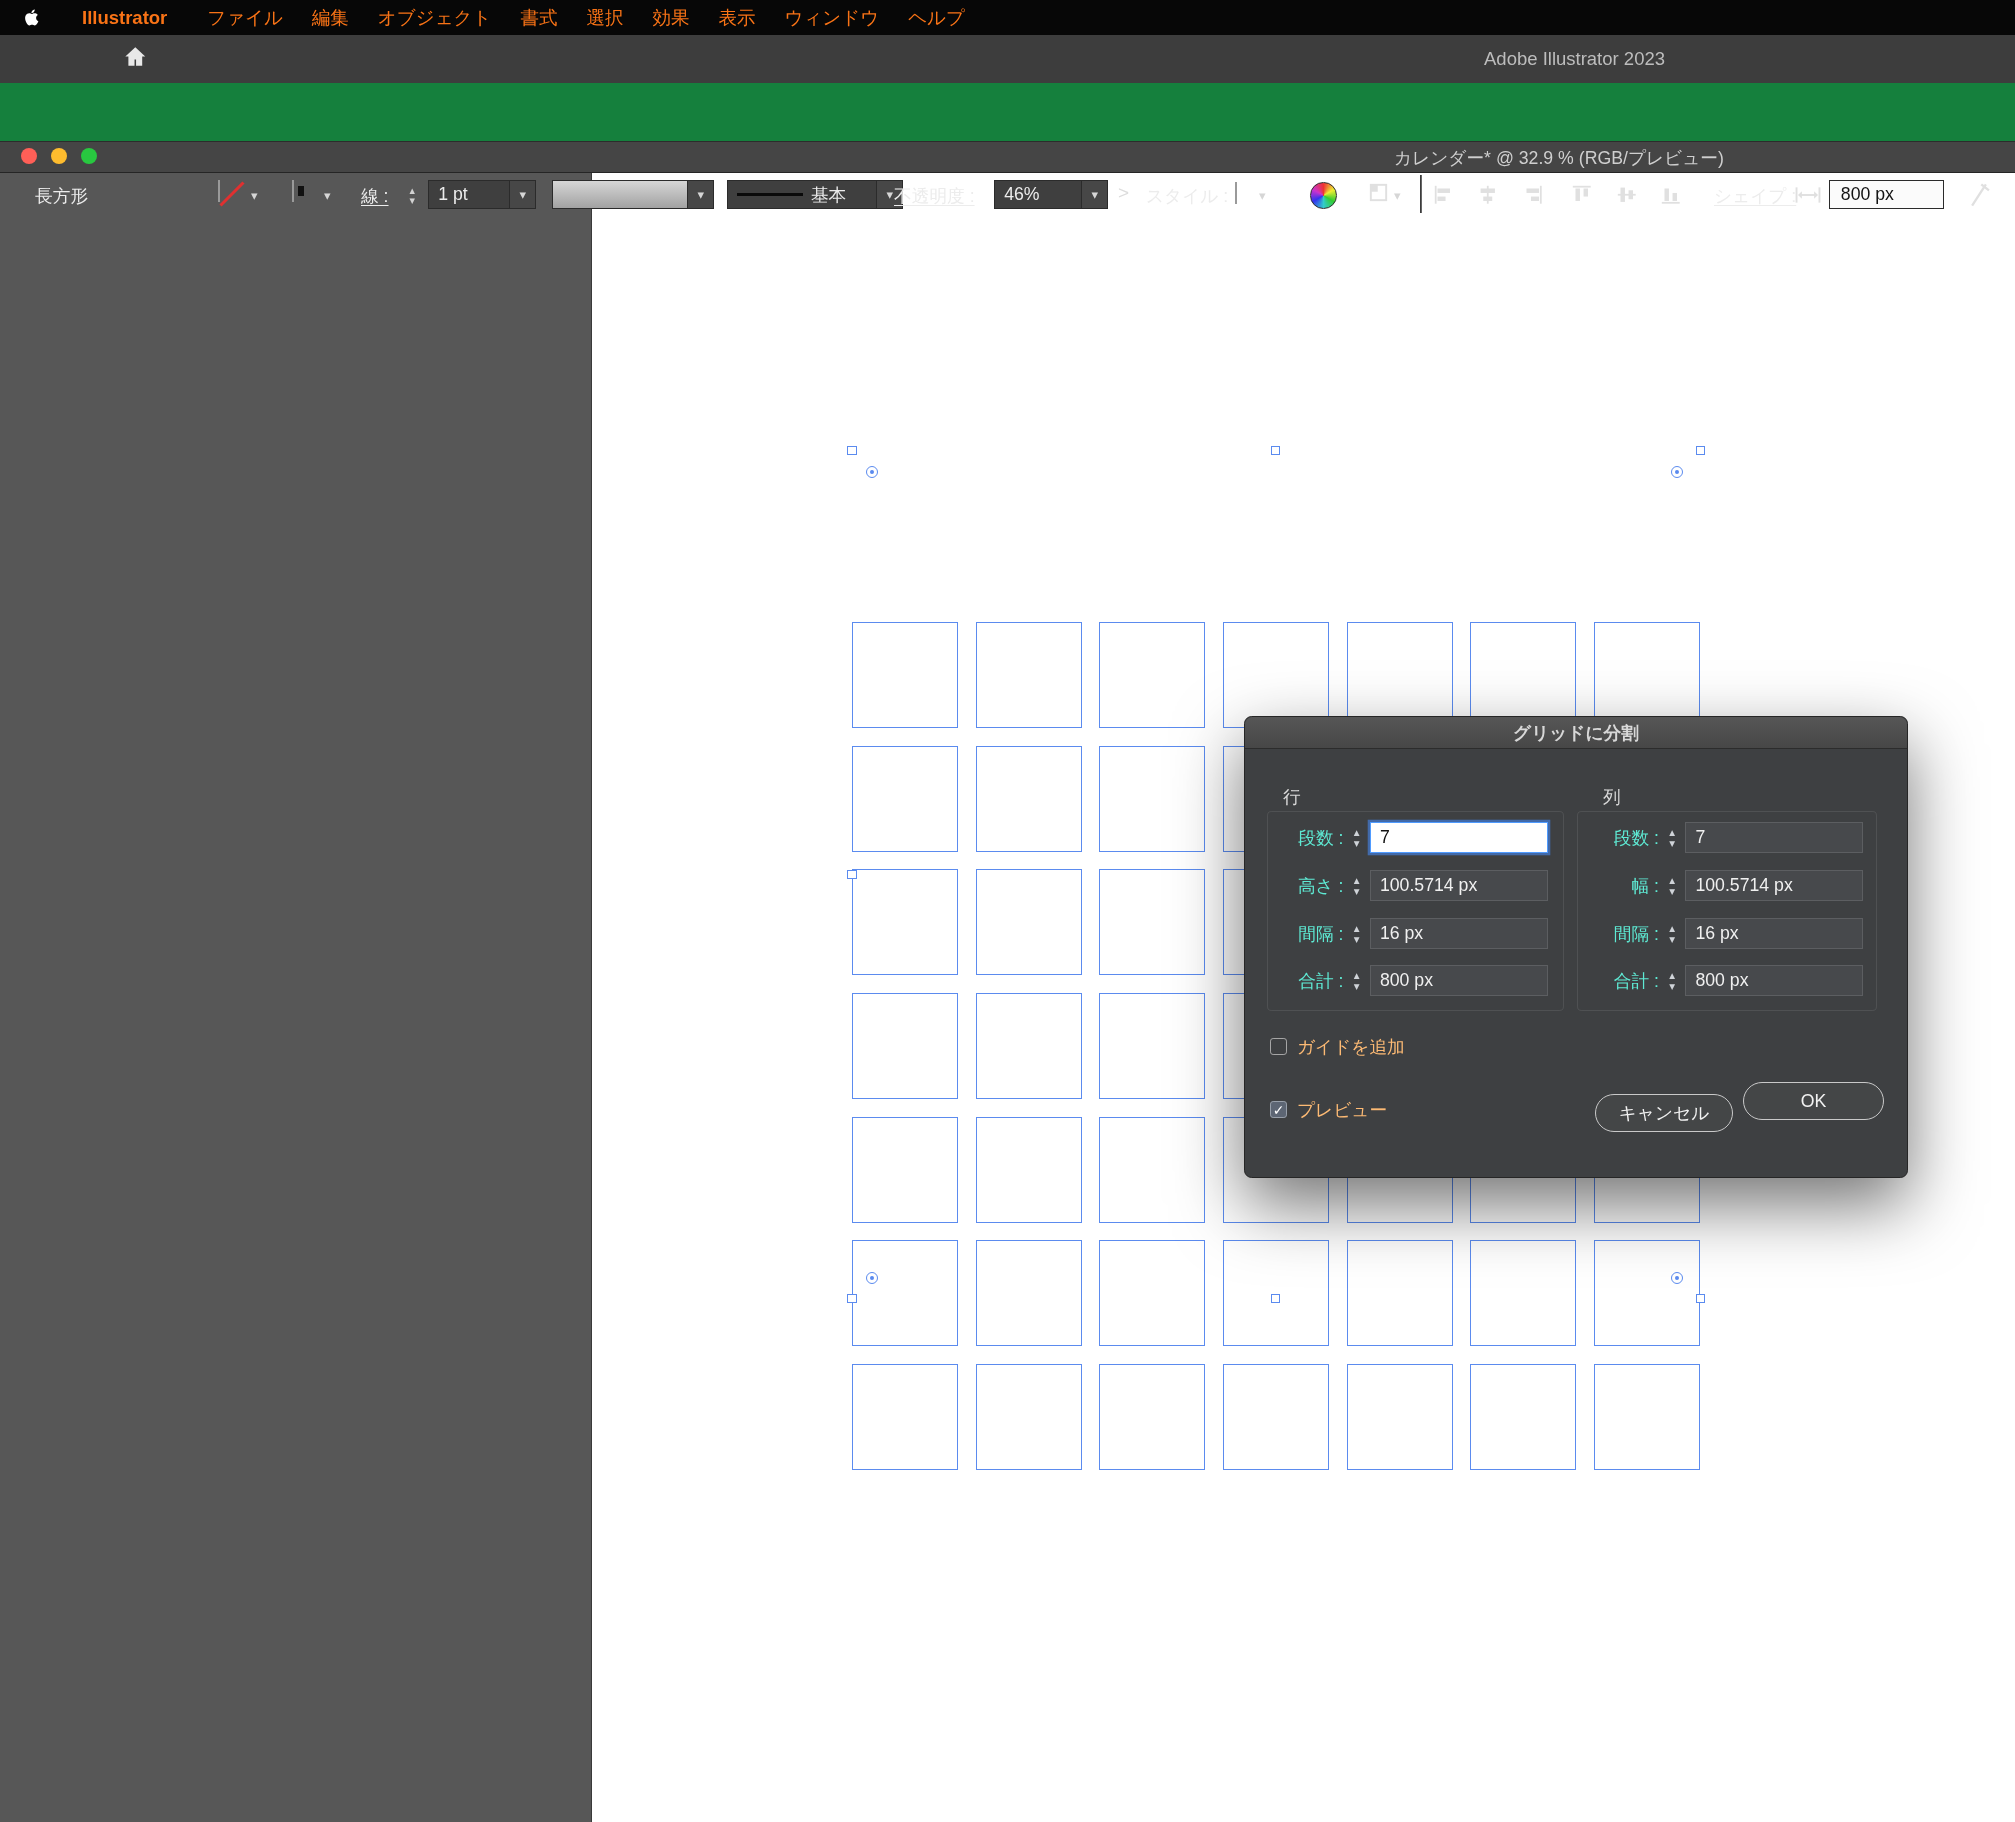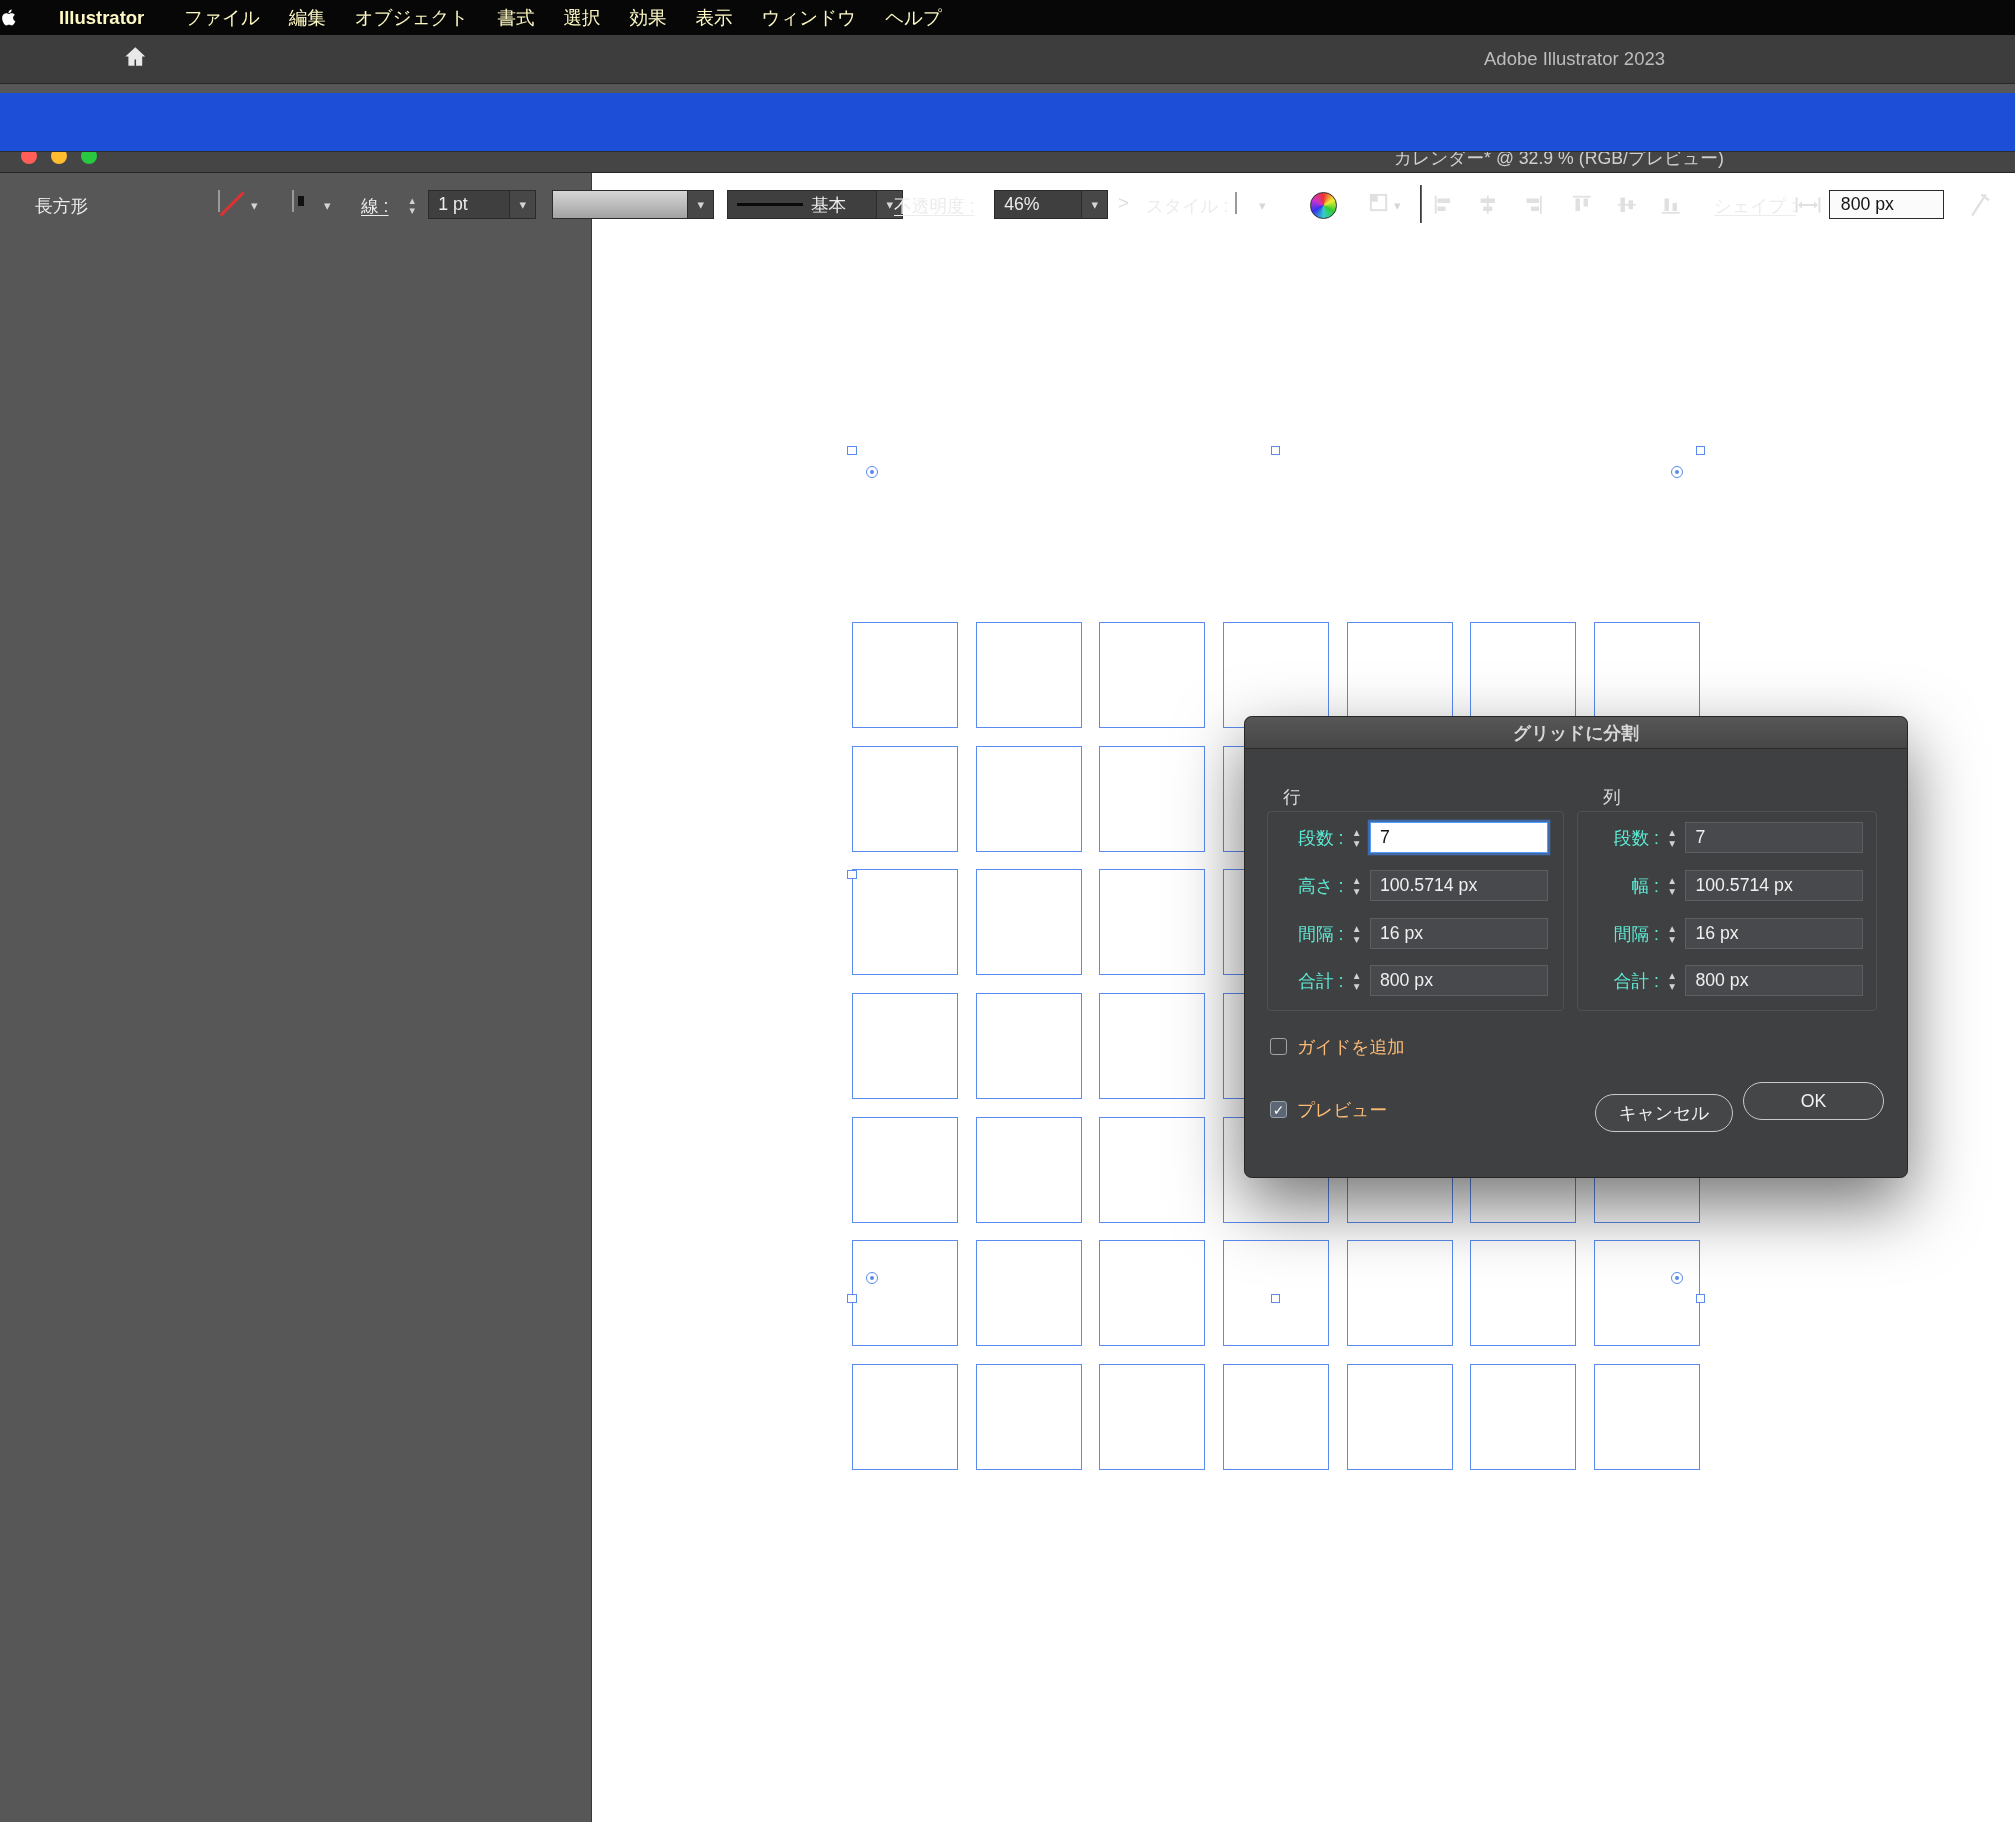--- a/index.html
+++ b/index.html
@@ -1,36 +1,36 @@
 <!DOCTYPE html>
 <html style="font-size:12.3px"><head>
 <meta charset="utf-8">
 <style>
   html,body{margin:0;padding:0;background:#2b2b2b;}
   .screen{position:relative;width:2015px;height:1823px;overflow:hidden;
           font-family:"Liberation Sans","DejaVu Sans",sans-serif;background:#575757;}
 
   
   .menubar{position:absolute;left:0;top:0;width:100%;height:35px;background:#070707;
-           display:flex;align-items:center;gap:29px;box-sizing:border-box;
-           color:#fef9c3;font-size:18.5px;z-index:20;}
+           display:flex;align-items:center;gap:29px;padding-left:23px;box-sizing:border-box;
+           color:#f97316;font-size:18.5px;z-index:20;}
   .menubar .apple{margin-right:14px;display:flex;align-items:center;}
   .menubar .appname{font-weight:bold;margin-right:10.8px;}
 
   
   .app-titlebar{position:absolute;left:0;top:35px;width:100%;height:48px;background:#3d3d3d;
                 border-bottom:0.8px solid #272727;z-index:19;}
   .tl{position:absolute;border-radius:50%;width:16px;height:16px;}
   .tl.grey{background:#6d6d6d;}
   .app-title{position:absolute;left:1484px;top:48px;font-size:18.5px;color:#bdbdbd;z-index:21;}
   .home-ic{position:absolute;left:123px;top:45px;z-index:21;}
 
   
-  .control-bar{position:absolute;left:0;top:83px;width:100%;height:58px;background:#1d4ed8;
-               border-bottom:0.8px solid #2c2c2c;z-index:19;color:#ececec;font-size:17.7px;margin-top:10px;}
+  .control-bar{position:absolute;left:0;top:83px;width:100%;height:58px;background:#15803d;
+               border-bottom:0.8px solid #2c2c2c;z-index:19;color:#ececec;font-size:17.7px;}
   .cb{position:absolute;}
   .linklbl{text-decoration:underline;text-underline-offset:3.1px;}
   .swatch{width:28px;height:28px;background:#fff;border:0.8px solid #9a9a9a;box-sizing:border-box;position:relative;}
   .swatch .inner-stroke{position:absolute;left:5.4px;top:5.4px;right:5.4px;bottom:5.4px;border:3.8px solid #111;}
   .chev{color:#d6d6d6;font-size:13px;line-height:1;}
   .combo{display:flex;align-items:stretch;background:#3f3f3f;border:0.8px solid #2b2b2b;height:29px;box-sizing:border-box;}
   .combo .body{display:flex;align-items:center;padding:0 9.2px;gap:7.7px;flex:1;}
   .combo .drop{width:24.6px;border-left:0.8px solid #2b2b2b;display:flex;align-items:center;justify-content:center;background:#474747;}
   .combo.light .body{background:linear-gradient(#d6d6d6,#a2a2a2);}
   .stepper{display:flex;flex-direction:column;align-items:center;justify-content:center;width:18.5px;height:28px;color:#d2d2d2;}

